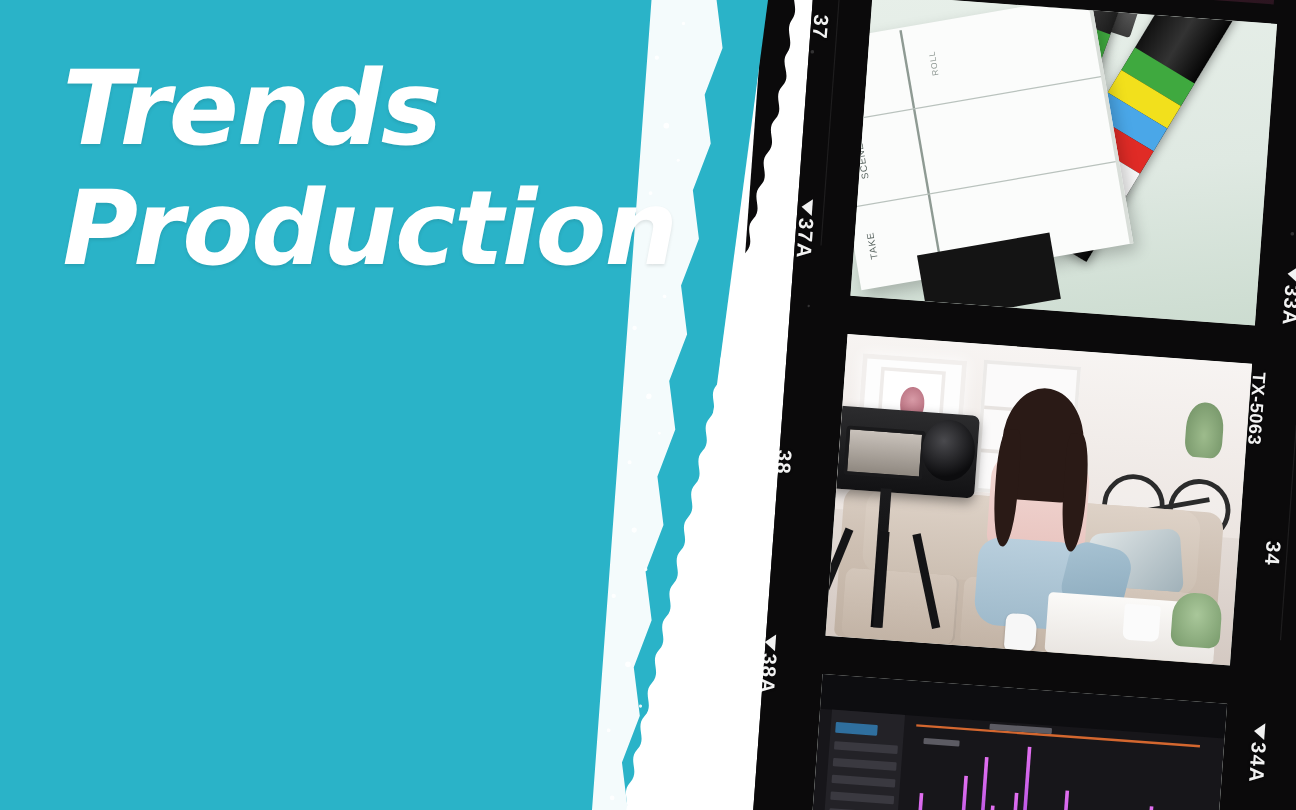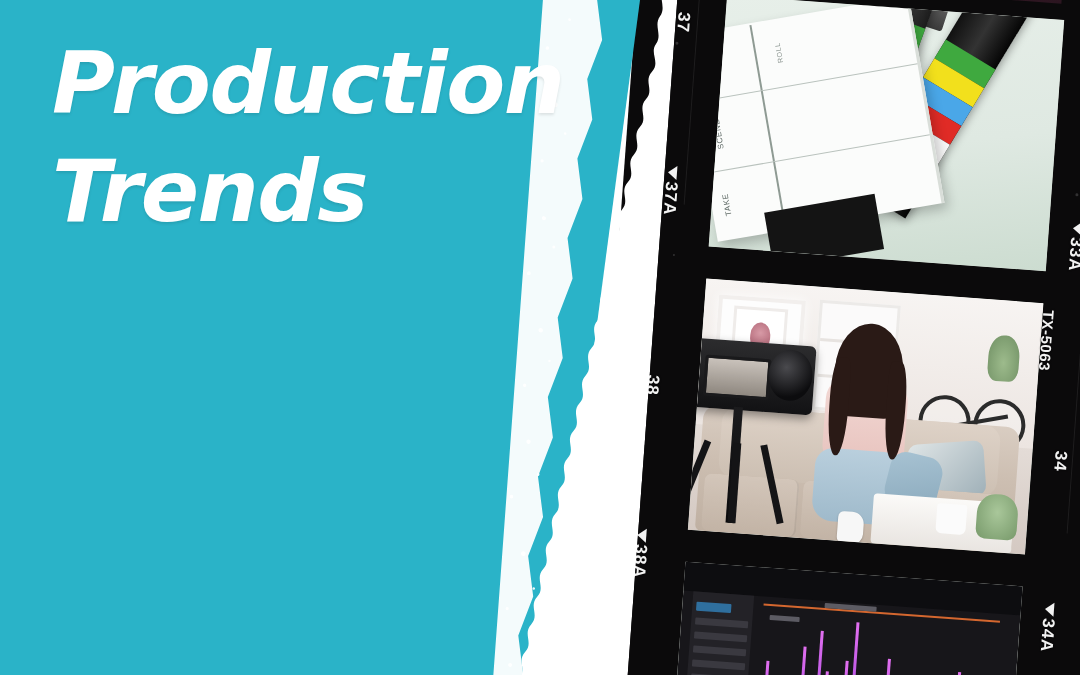--- a/index.html
+++ b/index.html
@@ -523,17 +523,17 @@
           <circle cx="48" cy="176" r="1.3"></circle>
         <circle cx="45" cy="290" r="1.5"></circle>
           <circle cx="49" cy="404" r="1.2"></circle>
         <circle cx="46" cy="518" r="1.4"></circle>
           <circle cx="50" cy="632" r="1.3"></circle>
       </g>
     </svg>
   </div>
 
   <div class="title-block">
+    <span class="title-line l2">Trends</span>
     <span class="title-line l1">Production</span>
-    <span class="title-line l2">Trends</span>
   </div>
 
 </div>
 
 </body></html>

